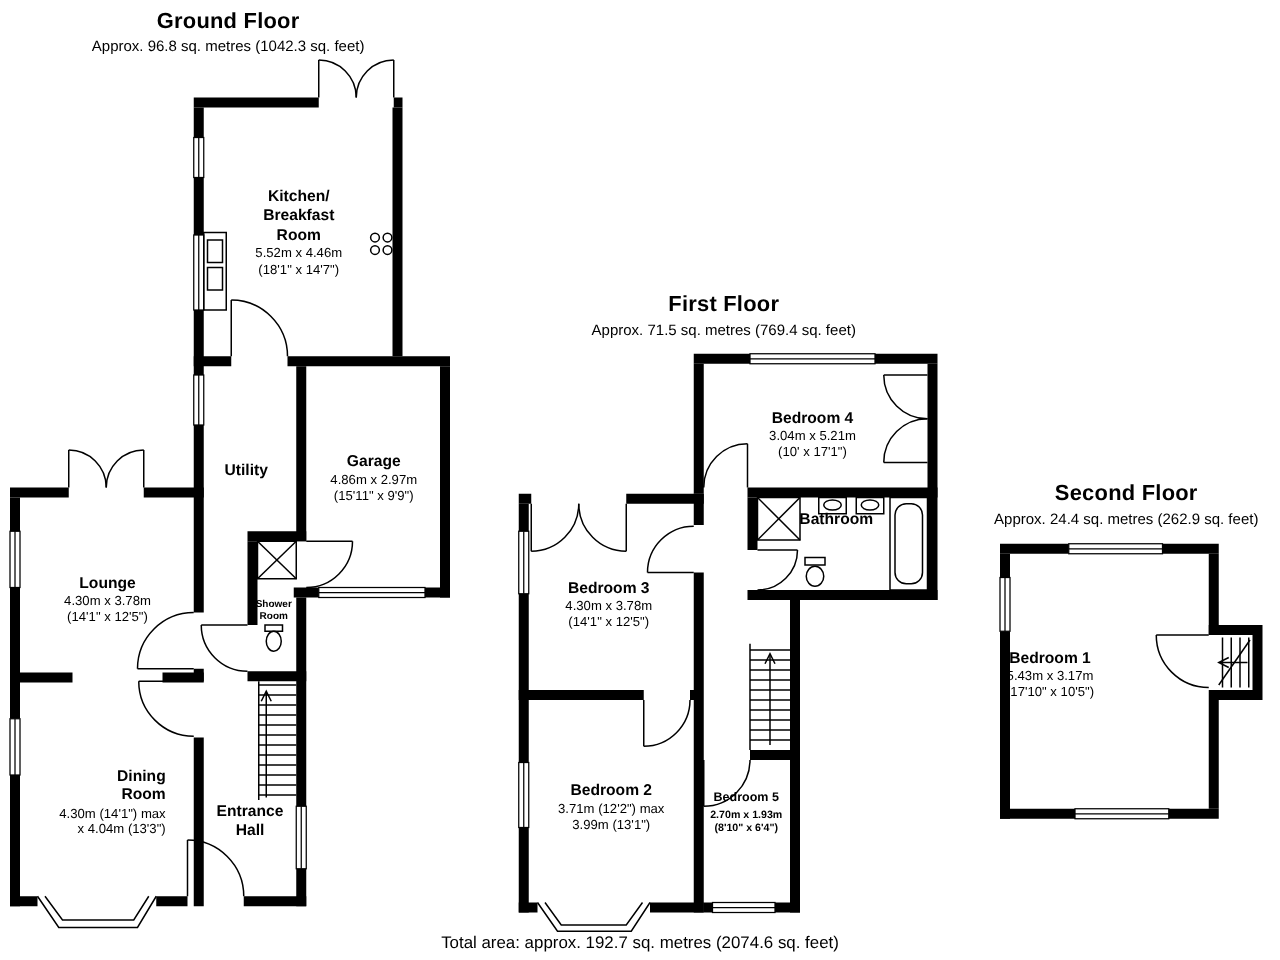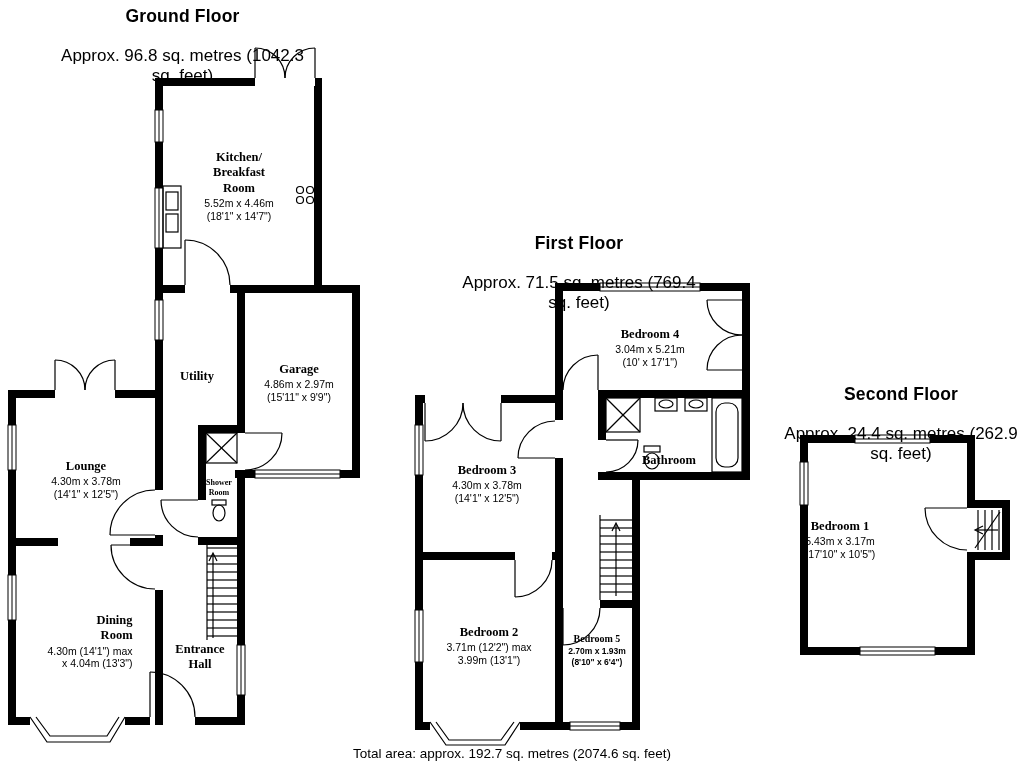--- a/index.html
+++ b/index.html
@@ -15,24 +15,24 @@
   svg.plan { position:absolute; left:0; top:0; }
 
   .walls rect { fill:var(--wall,#000); }
   .thin { stroke:var(--wall,#000); stroke-width:1.2; fill:none; }
   .thin * { stroke:var(--wall,#000); fill:none; }
   .win rect { fill:#fff; stroke:var(--wall,#000); stroke-width:1; }
   .win line { stroke:var(--wall,#000); stroke-width:1; }
 
   .floor-header { position:absolute; text-align:center; }
   .floor-title { font-size:17.5px; font-weight:bold; letter-spacing:0.2px; }
-  .floor-subtitle { font-size:17px; margin-top:19px; }
+  .floor-subtitle { font-size:12px; margin-top:3px; }
 
   .room-label { position:absolute; transform:translate(-50%,-50%); text-align:center; line-height:1.22; }
-  .room-name { font-weight:bold; font-size:12.5px; white-space:pre-line;font-family:Liberation Serif, serif; }
+  .room-name { font-weight:bold; font-size:12.5px; white-space:pre-line; }
   .room-dims { font-size:10.5px; white-space:pre-line; margin-top:1px; }
   .room-label.tiny .room-name { font-size:8px; }
   .room-label.small .room-name { font-size:10px; }
   .room-label.small .room-dims { font-size:8.5px;font-weight:bold; }
 
   .total-area { position:absolute; left:0; right:0; top:746px; text-align:center; font-size:13.5px; }
 </style>
 </head>
 <body style="background: rgb(255, 255, 255); color: rgb(0, 0, 0);">
 
@@ -317,21 +317,21 @@
   </div>
   <div class="room-label" style="left:200px; top:657px;">
     <div class="room-name">Entrance
 Hall</div>
   </div>
   <div class="room-label" style="left:650px; top:348px;">
     <div class="room-name">Bedroom 4</div>
     <div class="room-dims">3.04m x 5.21m
 (10' x 17'1")</div>
   </div>
-  <div class="room-label" style="left:669px; top:461px;text-align:right;">
+  <div class="room-label" style="left:669px; top:416px;text-align:right;">
     <div class="room-name">Bathroom</div>
   </div>
   <div class="room-label" style="left:487px; top:484px;">
     <div class="room-name">Bedroom 3</div>
     <div class="room-dims">4.30m x 3.78m
 (14'1" x 12'5")</div>
   </div>
   <div class="room-label" style="left:489px; top:646px;">
     <div class="room-name">Bedroom 2</div>
     <div class="room-dims">3.71m (12'2") max

